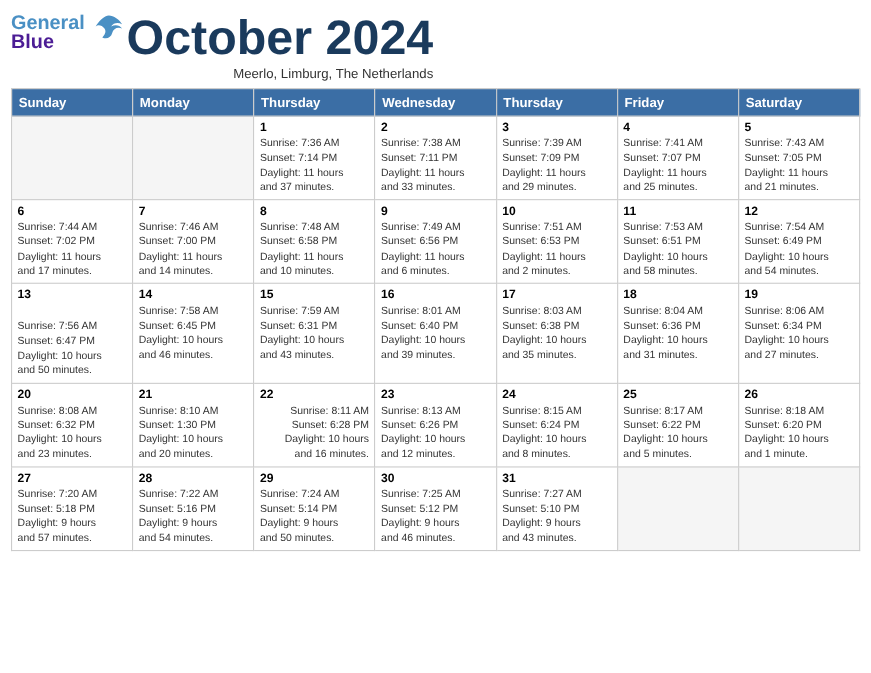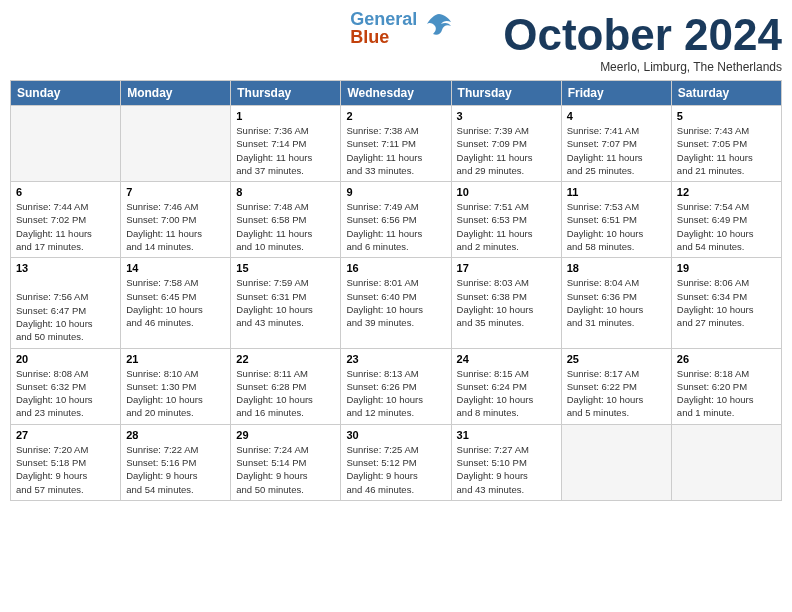--- a/index.html
+++ b/index.html
@@ -5,24 +5,23 @@
     * { box-sizing: border-box; margin: 0; padding: 0; }
     body {
       font-family: Arial, sans-serif;
       background: #fff;
       width: 792px;
       min-height: 612px;
       padding: 10px;
     }
     .header {
       display: flex;
-      justify-content: flex-end;
+      justify-content: flex-start;
       align-items: flex-start;
       margin-bottom: 6px;
-      gap: 48px;
     }
     .logo {
       display: flex;
       flex-direction: column;
       align-items: flex-start;
     }
     .logo-text {
       font-size: 18px;
       font-weight: bold;
       color: #1a3a5c;
@@ -95,21 +94,21 @@
 <body>
 
 <div class="header">
   <div class="logo">
     <div class="logo-wrapper">
       <div>
         <div class="logo-text">
           <span>General</span>
         </div>
         <div class="logo-text">
-          <span style="color:#c2410c;">Blue</span>
+          <span style="color:#4c1d95;">Blue</span>
         </div>
       </div>
       <div style="margin-left:2px;">
         <svg width="32" height="32" viewBox="0 0 32 32">
           <path d="M16 4 C20 4 26 8 28 12 C24 10 20 11 18 14 C22 12 26 13 28 16 C24 14 20 16 19 20 C18 24 14 26 10 24 C12 22 14 19 12 16 C10 13 6 12 4 14 C6 10 12 4 16 4Z" fill="#4a90c4"></path>
         </svg>
       </div>
     </div>
   </div>
   <div class="title-section">
@@ -282,21 +281,21 @@
         </td>
         <td>
           <span class="day-num">21</span>
           <div class="day-detail" style="white-space: pre-line;">Sunrise: 8:10 AM
 Sunset: 1:30 PM
 Daylight: 10 hours
 and 20 minutes.</div>
         </td>
         <td>
           <span class="day-num">22</span>
-          <div class="day-detail" style="white-space: pre-line;">Sunrise: 8:11 AM
+          <div class="day-detail" style="white-space: pre-line; text-align: right;">Sunrise: 8:11 AM
 Sunset: 6:28 PM
 Daylight: 10 hours
 and 16 minutes.</div>
         </td>
         <td>
           <span class="day-num">23</span>
           <div class="day-detail" style="white-space: pre-line;">Sunrise: 8:13 AM
 Sunset: 6:26 PM
 Daylight: 10 hours
 and 12 minutes.</div>

